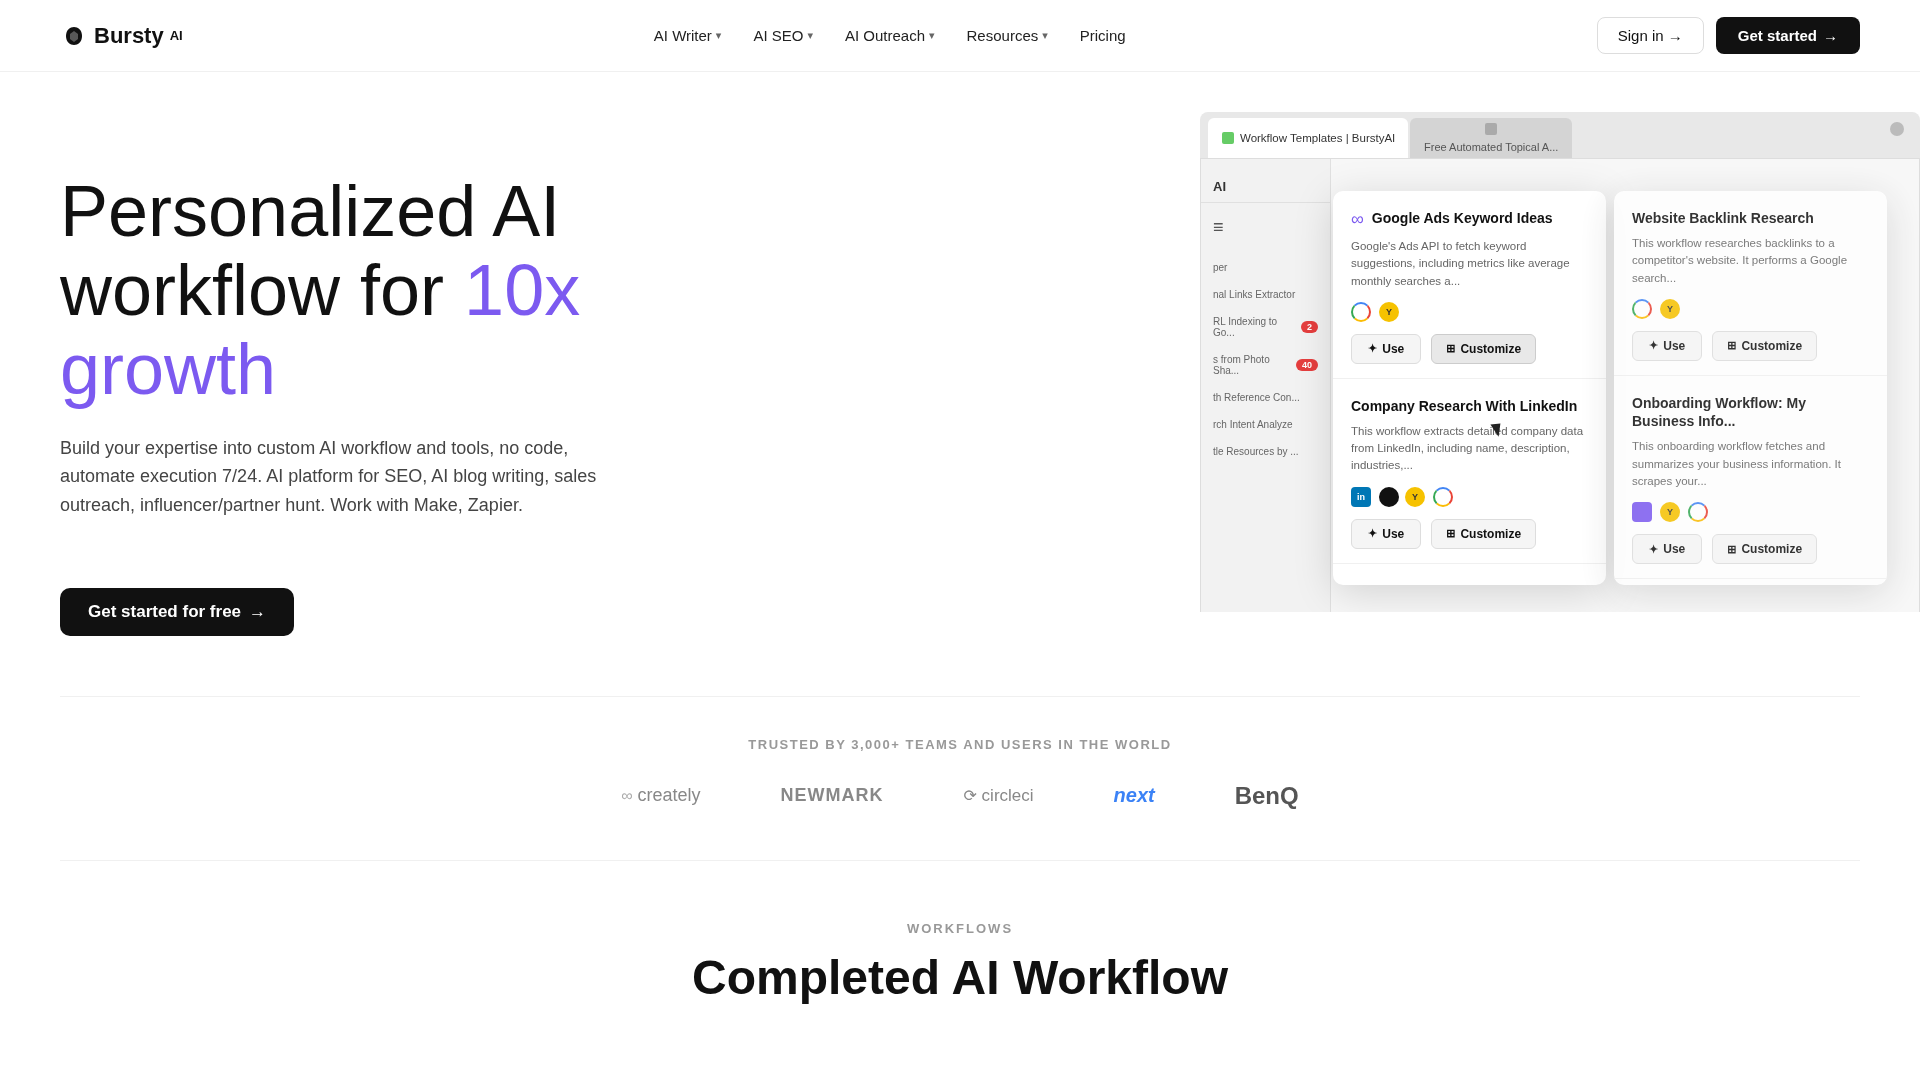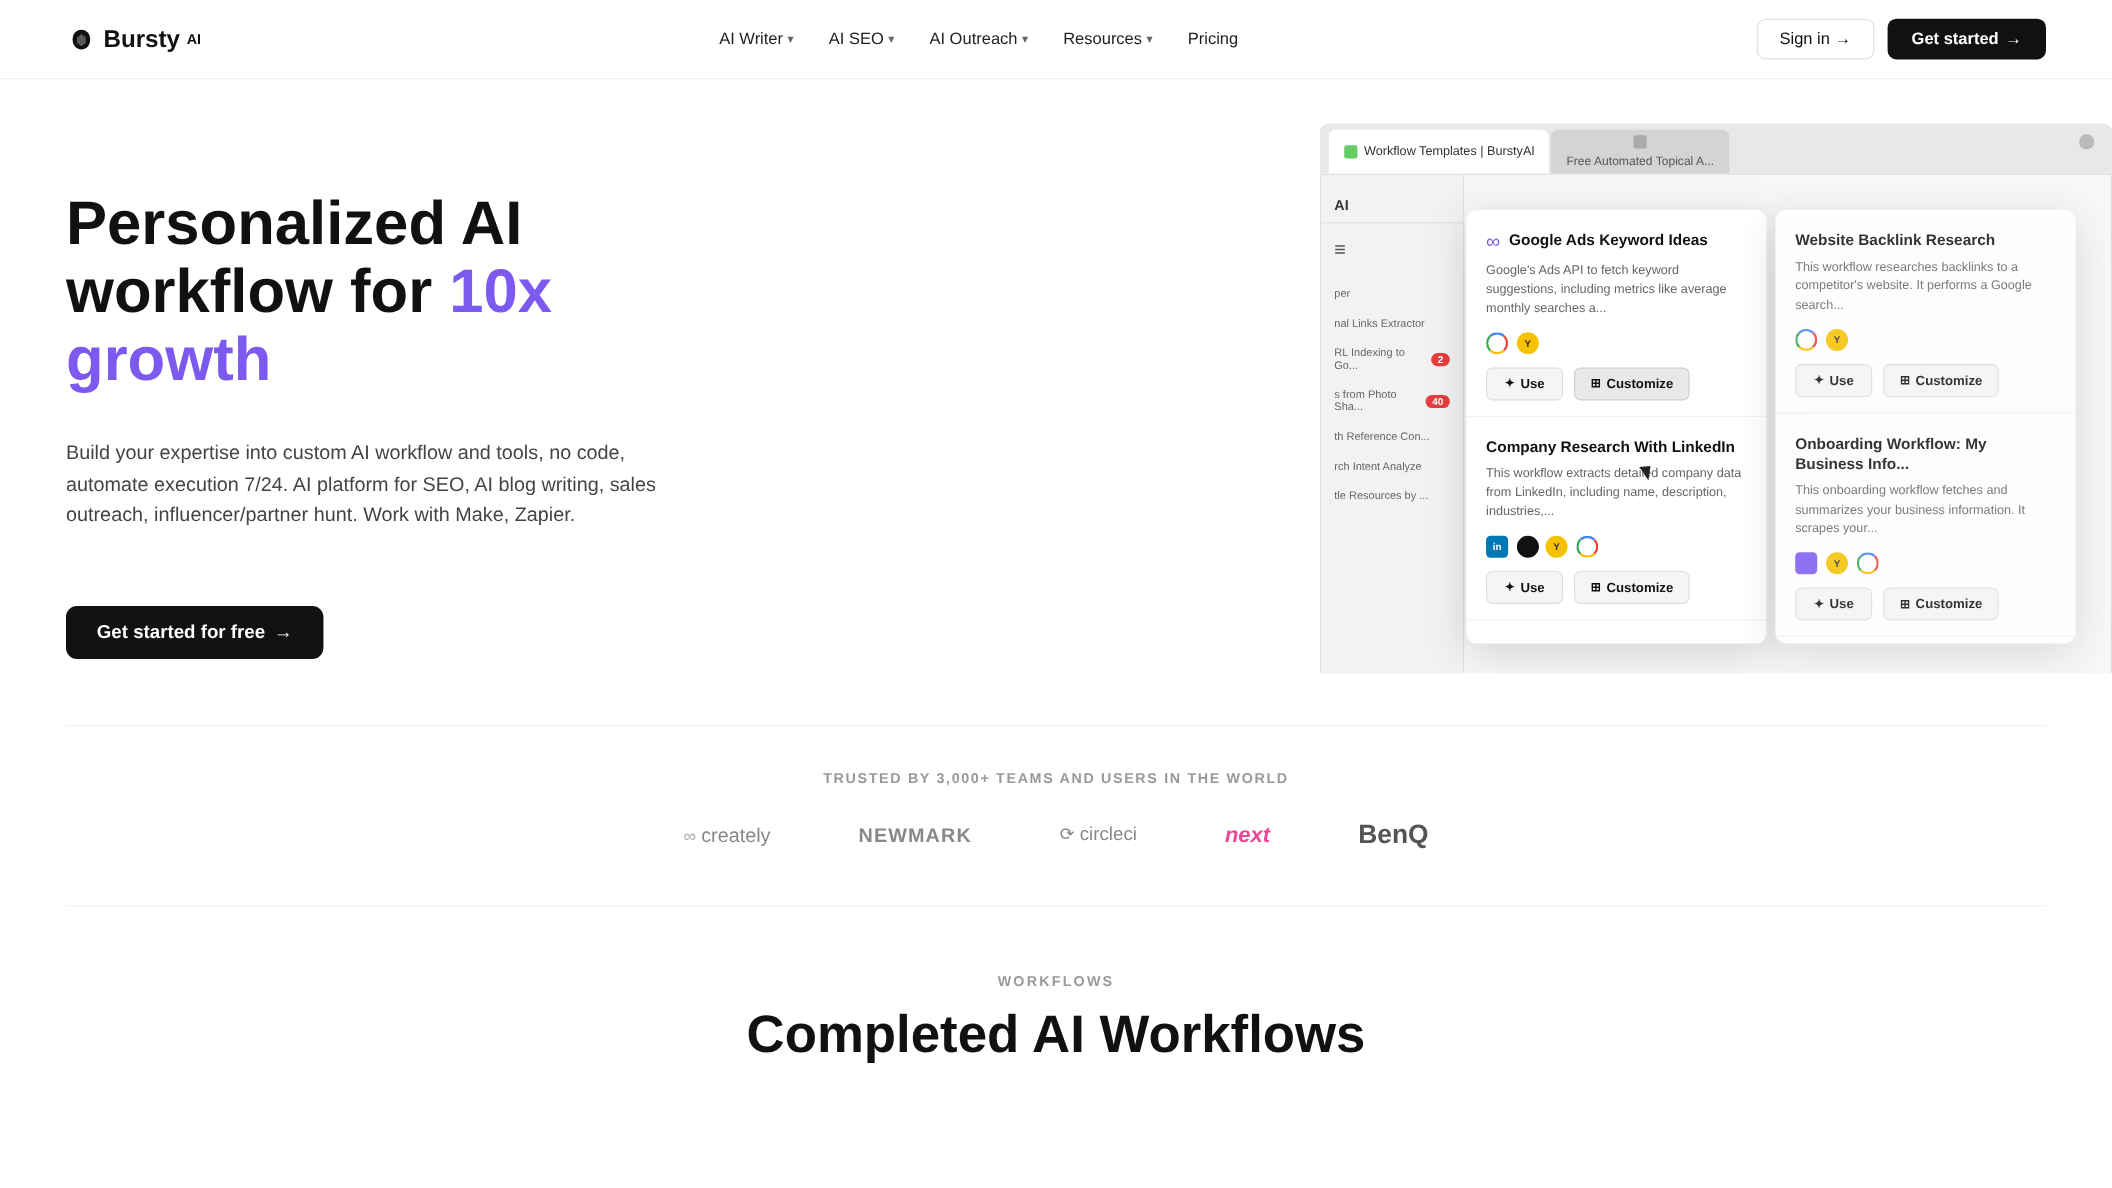--- a/index.html
+++ b/index.html
@@ -32,22 +32,22 @@
       background: #111; border: none; border-radius: 8px; cursor: pointer;
     }
 
     
     .hero {
       display: flex; align-items: flex-start; justify-content: space-between;
       padding: 80px 60px 60px 60px; min-height: 520px; position: relative;
     }
     .hero-left { max-width: 700px; padding-top: 20px; }
     .hero-title {
-      font-size: 56px; font-weight: 700; line-height: 1.1; color: #111;
-      margin-bottom: 40px;
+      font-size: 72px; font-weight: 400; line-height: 1.1; color: #111;
+      margin-bottom: 24px;
     }
     .hero-title .highlight { color: #7c5af0; }
     .hero-desc {
       font-size: 18px; color: #444; line-height: 1.6; margin-bottom: 36px; max-width: 580px;
     }
     .btn-hero {
       display: inline-flex; align-items: center; gap: 8px;
       padding: 14px 28px; font-size: 17px; font-weight: 700; color: #fff;
       background: #111; border: none; border-radius: 10px; cursor: pointer; margin-top: 32px;
     }
@@ -371,23 +371,23 @@
 <section class="trusted-section">
   <div class="trusted-label">TRUSTED BY 3,000+ TEAMS AND USERS IN THE WORLD</div>
   <div class="trusted-logos">
     <div class="trusted-logo creately">
       <span style="font-size:16px;color:#aaa;">∞</span> <span style="font-size:18px;color:#888;font-weight:500;">creately</span>
     </div>
     <div class="trusted-logo newmark" style="letter-spacing:1px;">NEWMARK</div>
     <div class="trusted-logo circleci">
       <span style="font-size:16px;">⟳</span> <span style="font-size:17px;">circleci</span>
     </div>
-    <div class="trusted-logo next" style="font-style:italic;font-weight:600;color:#ec4899;">next</div>
+    <div class="trusted-logo next" style="font-style:italic;font-weight:600;color:#3b82f6;">next</div>
     <div class="trusted-logo benq" style="font-size:24px;font-weight:900;color:#555;">BenQ</div>
   </div>
 </section>
 
 <div class="divider"></div>
 
 <section class="workflows-section">
   <div class="section-label">WORKFLOWS</div>
-  <h2 class="section-title">Completed AI Workflows</h2>
+  <h2 class="section-title">Completed AI Workflow</h2>
 </section>
 
 </body></html>

